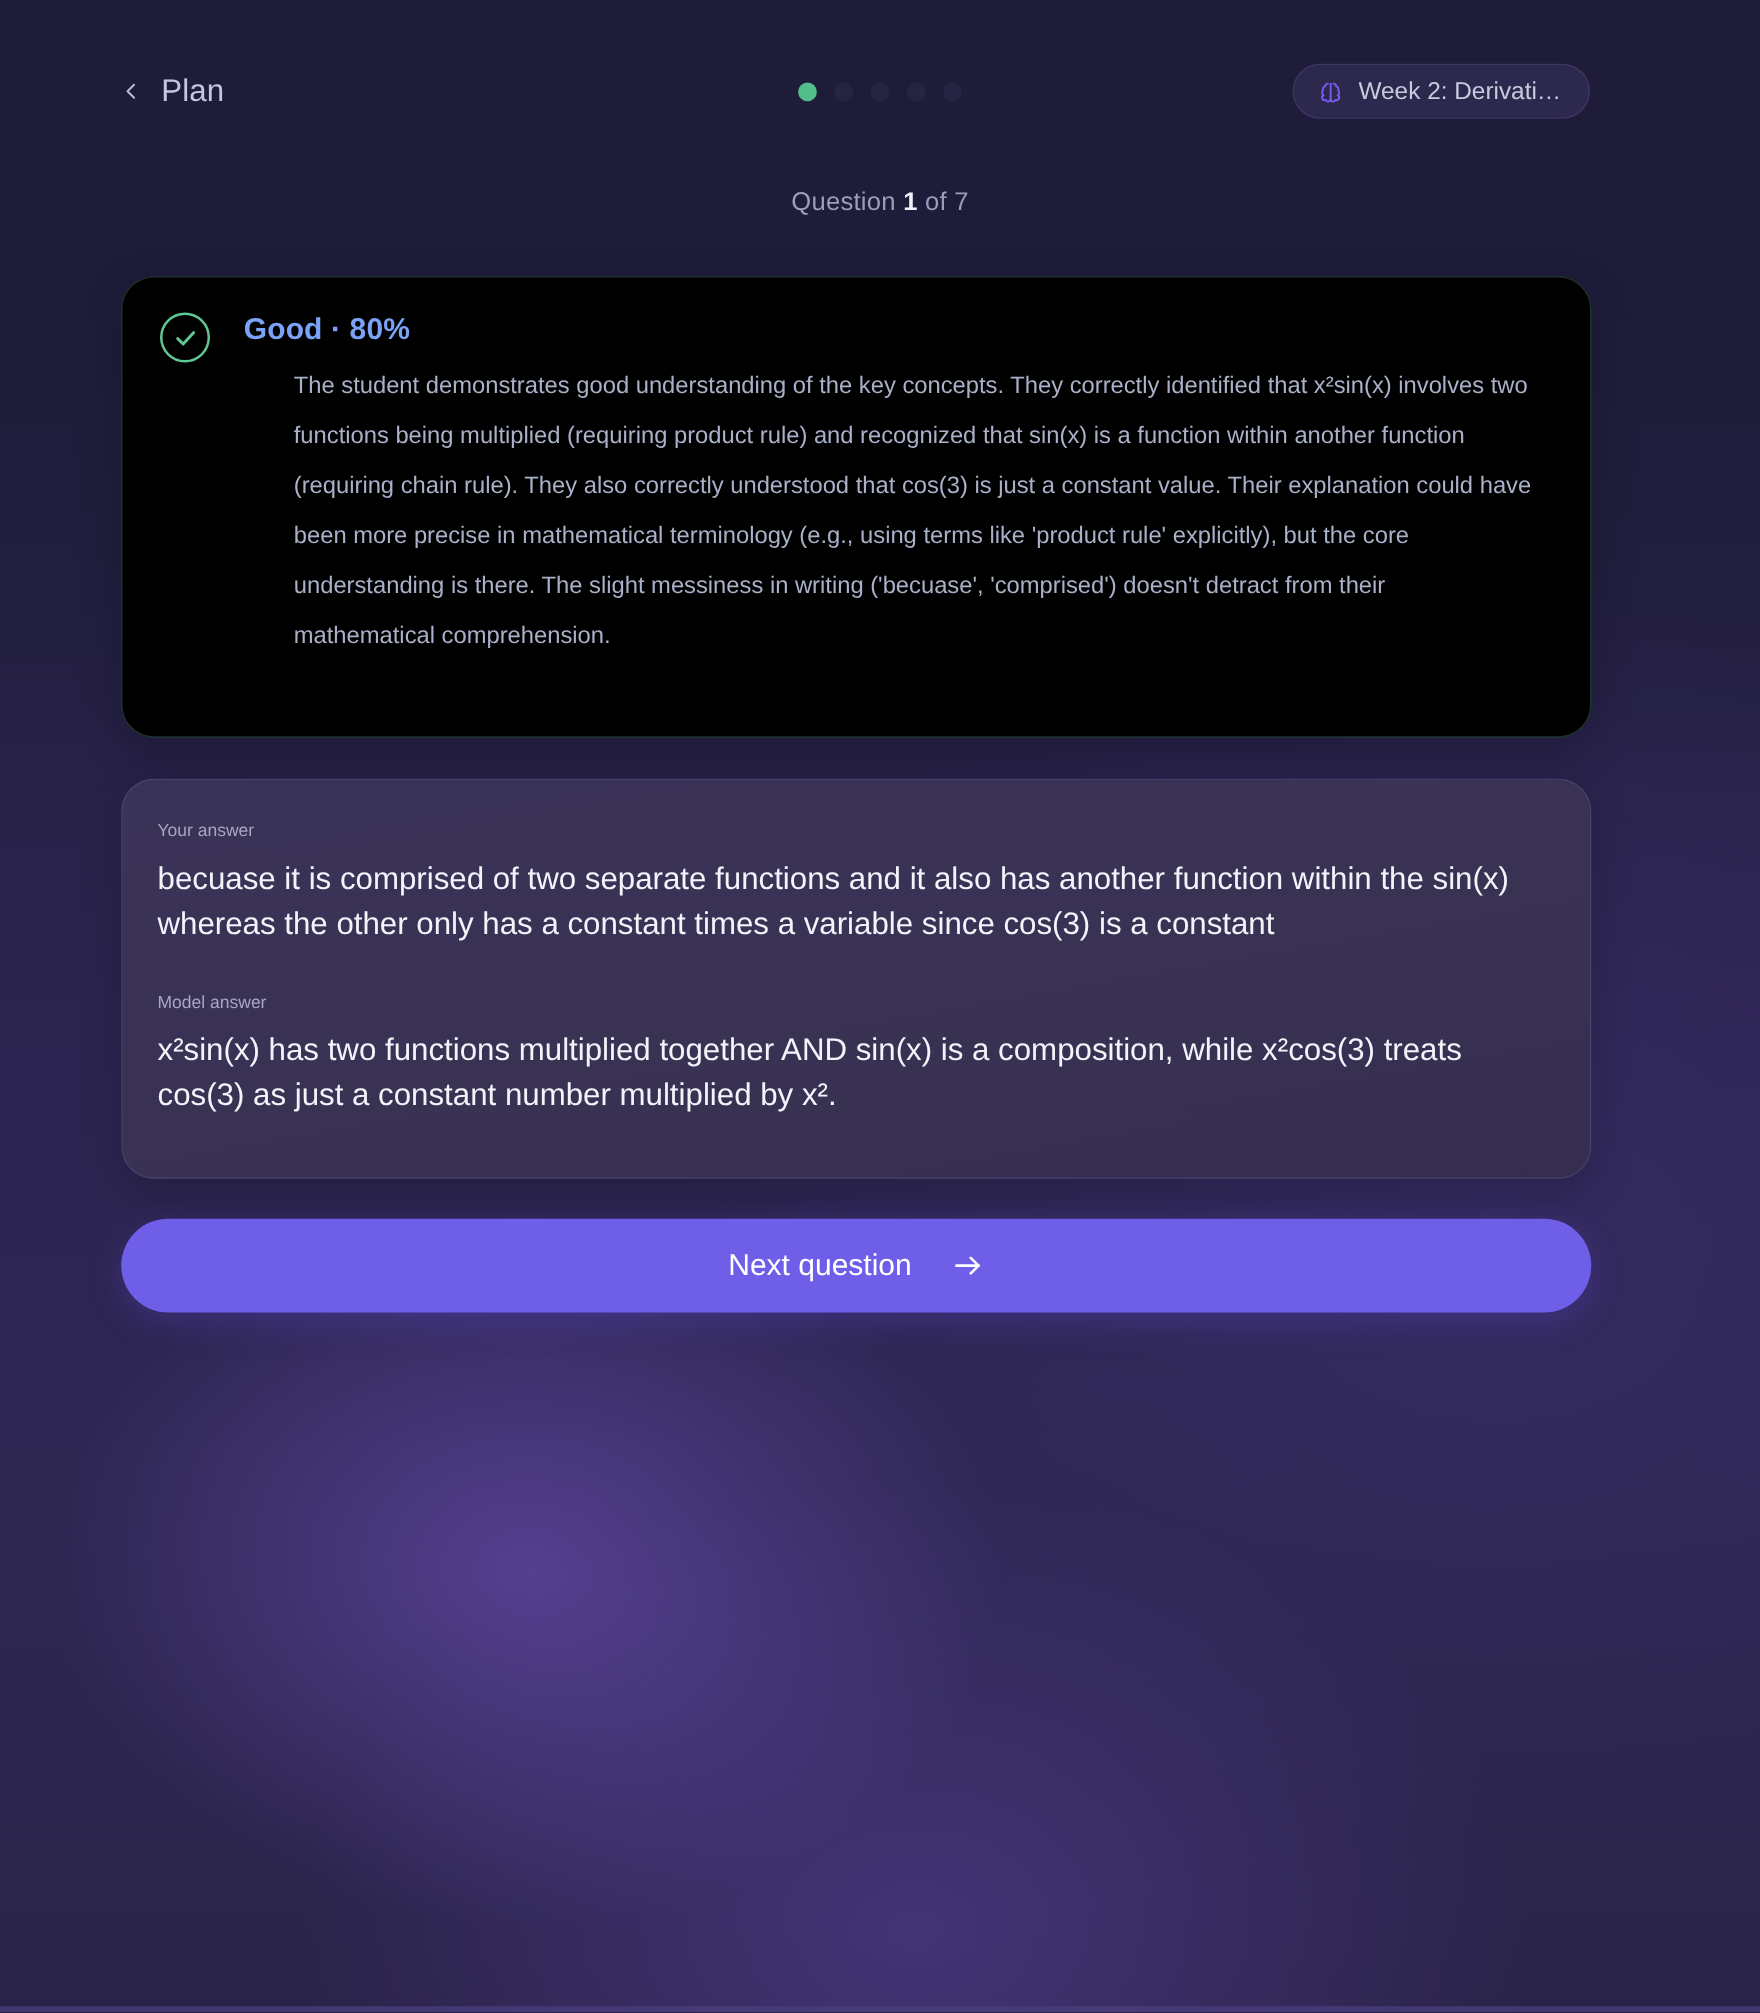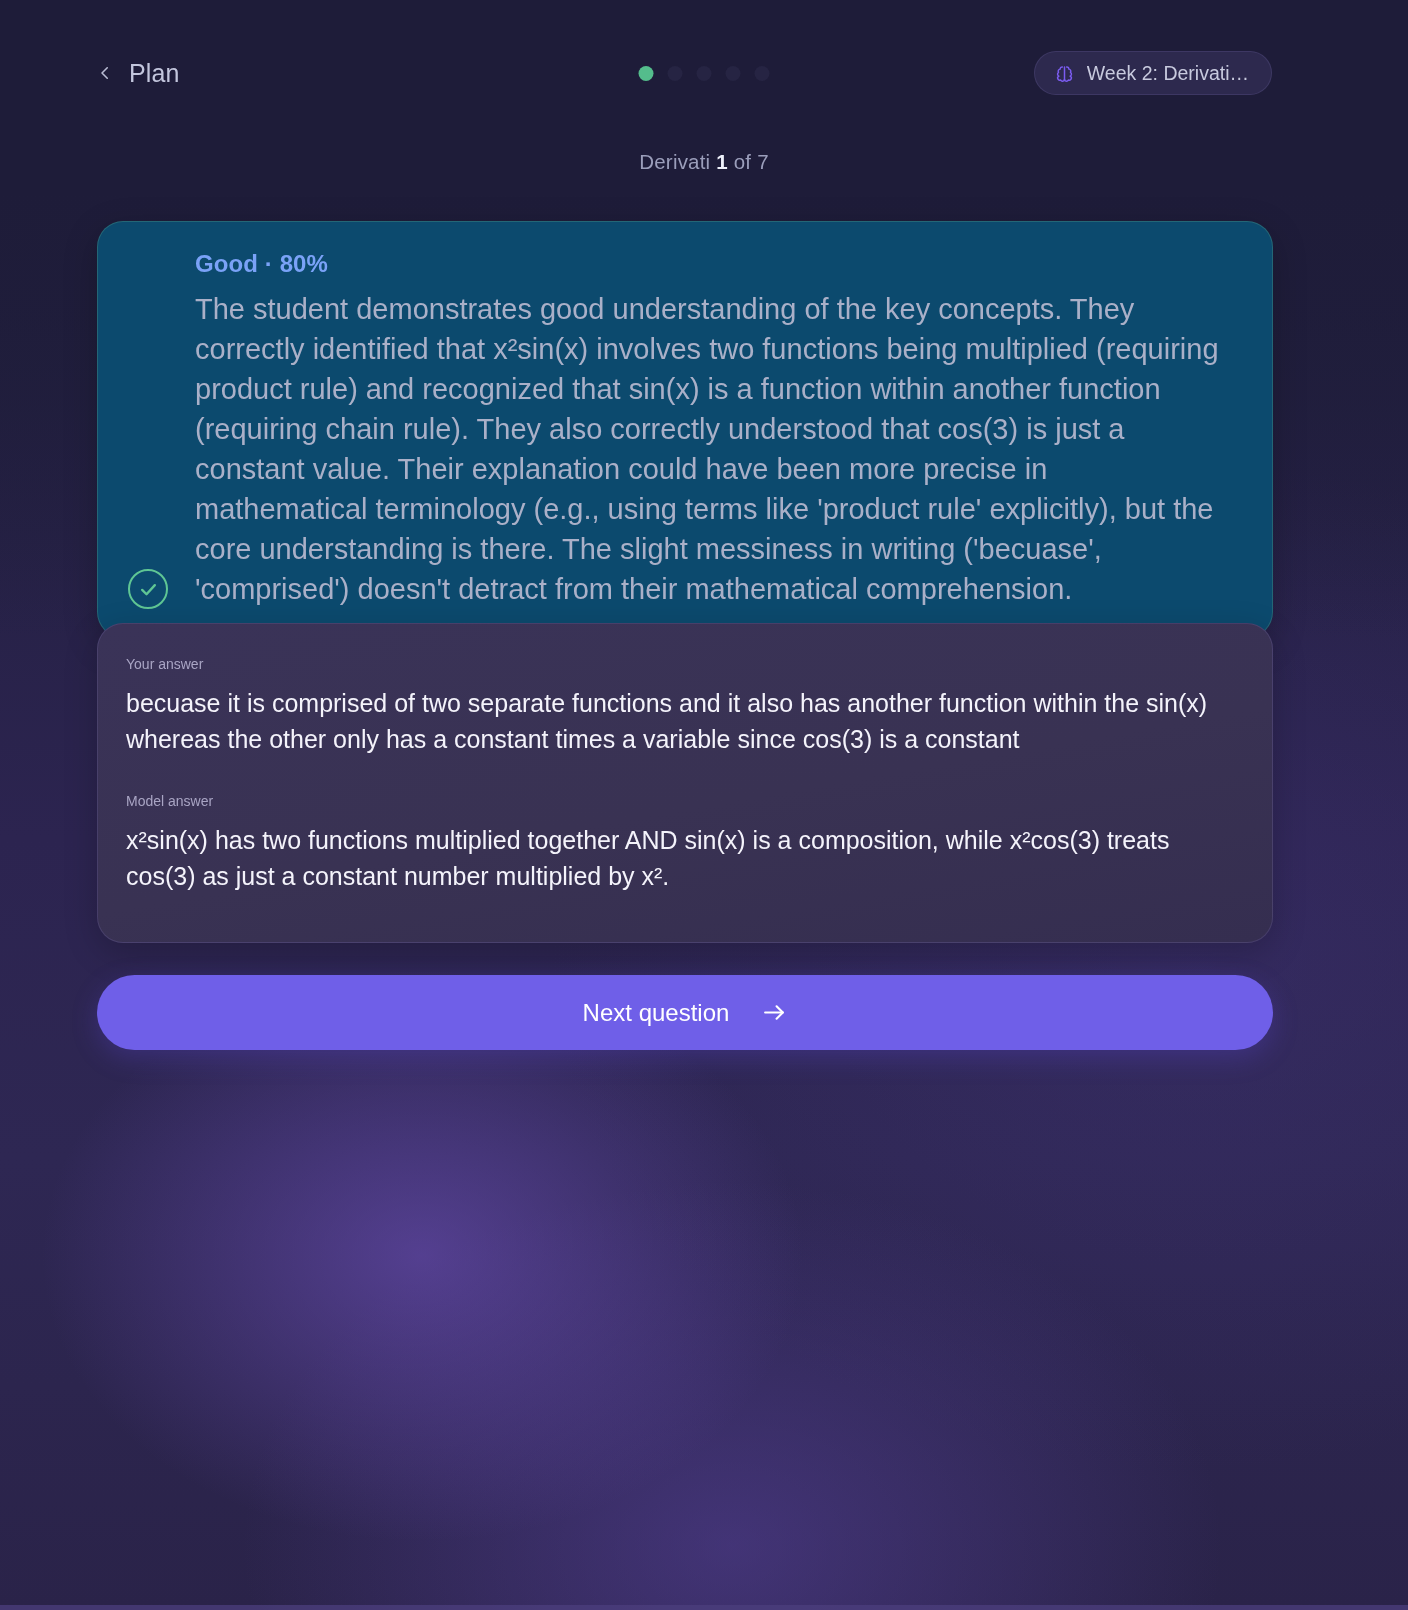--- a/index.html
+++ b/index.html
@@ -136,24 +136,24 @@
   .counter b { color: #eef0fa; font-weight: 700; }
 
   
   .feedback-card {
     position: absolute;
     left: 97px;
     top: 221px;
     width: 1176px;
     min-height: 369px;
     border-radius: 26px;
-    background: #0c4a6e;
+    background: #000000;
     border: 1px solid rgba(94, 170, 140, 0.30);
     display: flex;
-    align-items: flex-end;
+    align-items: flex-start;
     padding: 28px 46px 28px 30px;
     box-shadow: 0 10px 34px rgba(0,0,0,0.22);
   }
   .verdict-icon {
     width: 40px;
     height: 40px;
     border-radius: 50%;
     border: 2.5px solid #5fc694;
     display: flex;
     align-items: center;
@@ -166,23 +166,24 @@
 
   .feedback-body { flex: 1; }
   .verdict-title {
     font-size: 24px;
     font-weight: 700;
     color: #7aa2f7;
     margin-bottom: 11px;
     letter-spacing: .1px;
   }
   .verdict-text {
-    font-size: 29px;
+    font-size: 19px;
     line-height: 40px;
     color: #aab0c8;
+    margin-left: 40px;
   }
 
   
   .answers-card {
     position: absolute;
     left: 97px;
     top: 623px;
     width: 1176px;
     min-height: 320px;
     border-radius: 26px;
@@ -259,21 +260,21 @@
           <path d="M12 4.5v15"></path>
           <path d="M9.5 4.5A2.5 2.5 0 0 0 7 7a2.3 2.3 0 0 0-1.8 3.6A2.5 2.5 0 0 0 5.6 15a2.4 2.4 0 0 0 2 4.4A2.3 2.3 0 0 0 12 19"></path>
           <path d="M14.5 4.5A2.5 2.5 0 0 1 17 7a2.3 2.3 0 0 1 1.8 3.6A2.5 2.5 0 0 1 18.4 15a2.4 2.4 0 0 1-2 4.4A2.3 2.3 0 0 1 12 19"></path>
         </svg>
       </span>
       <span class="label">Week 2: Derivati…</span>
     </div>
   </div>
 
   <div class="counter">
-    <span>Derivati </span><b>1</b><span> of 7</span>
+    <span>Question </span><b>1</b><span> of 7</span>
   </div>
 
   <div class="feedback-card">
     <div class="verdict-icon">
       <svg viewBox="0 0 24 24" fill="none" stroke="currentColor" stroke-width="3" stroke-linecap="round" stroke-linejoin="round">
         <polyline points="4 12.5 9.5 18 20 6.5"></polyline>
       </svg>
     </div>
     <div class="feedback-body">
       <div class="verdict-title">Good · 80%</div>

